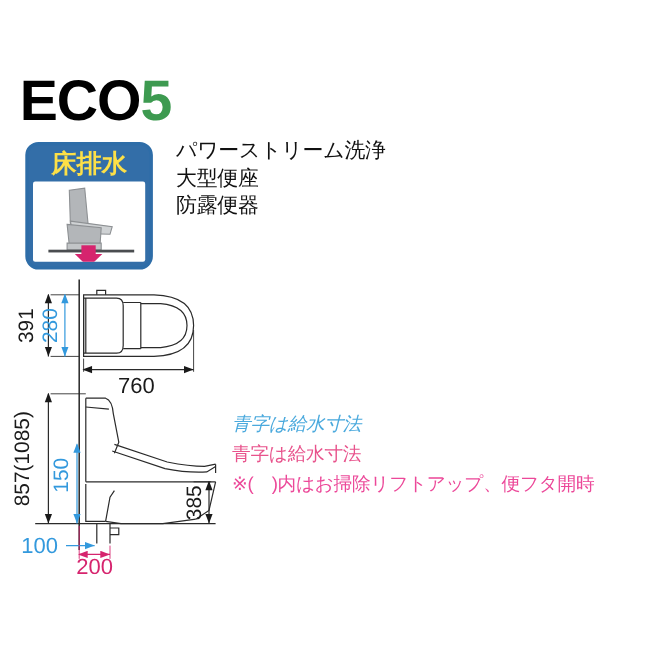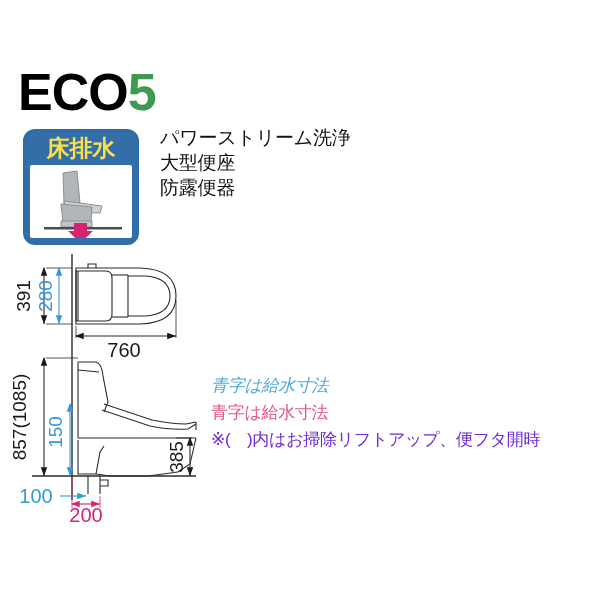--- a/index.html
+++ b/index.html
@@ -108,21 +108,21 @@
     width: 380px;
   }
   .notes div {
     font-size: 17px;
     line-height: 27px;
     white-space: nowrap;
     letter-spacing: -0.3px;
   }
   .note-blue { color: #4aa9dd; font-style: italic; }
   .note-pink { color: #e8538c; }
-  .note-black { color: #6d28d9; font-size: 16px; }
+  .note-black { color: #ec4899; font-size: 16px; }
 </style>
 </head>
 <body>
 
 <div id="root">
 
   <div class="logo">
     <span class="eco">ECO</span><span class="five">5</span>
   </div>
 

